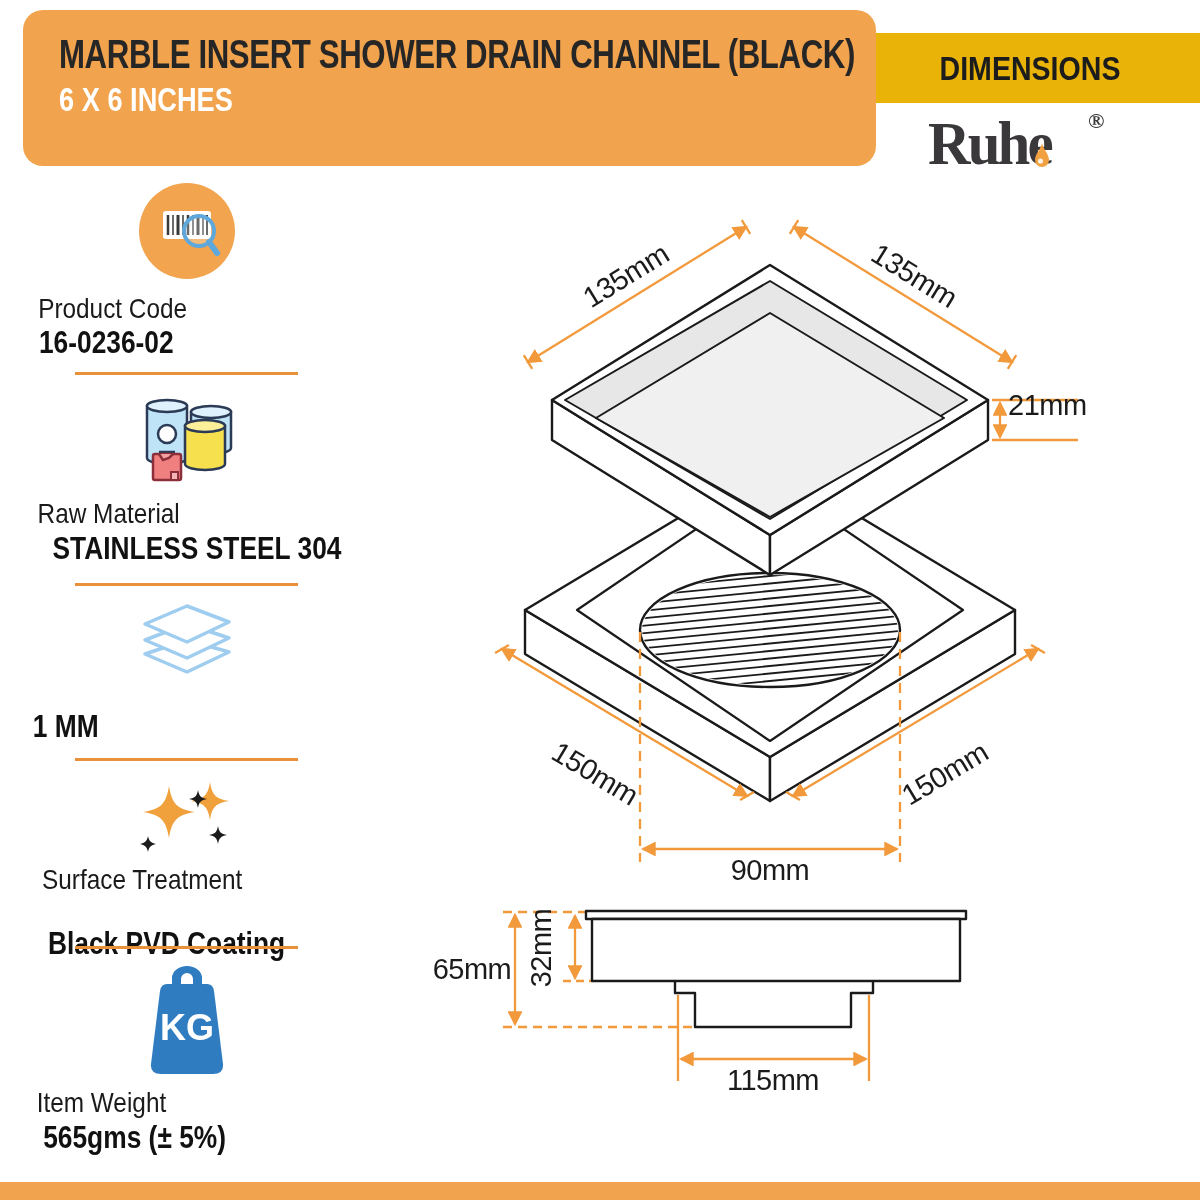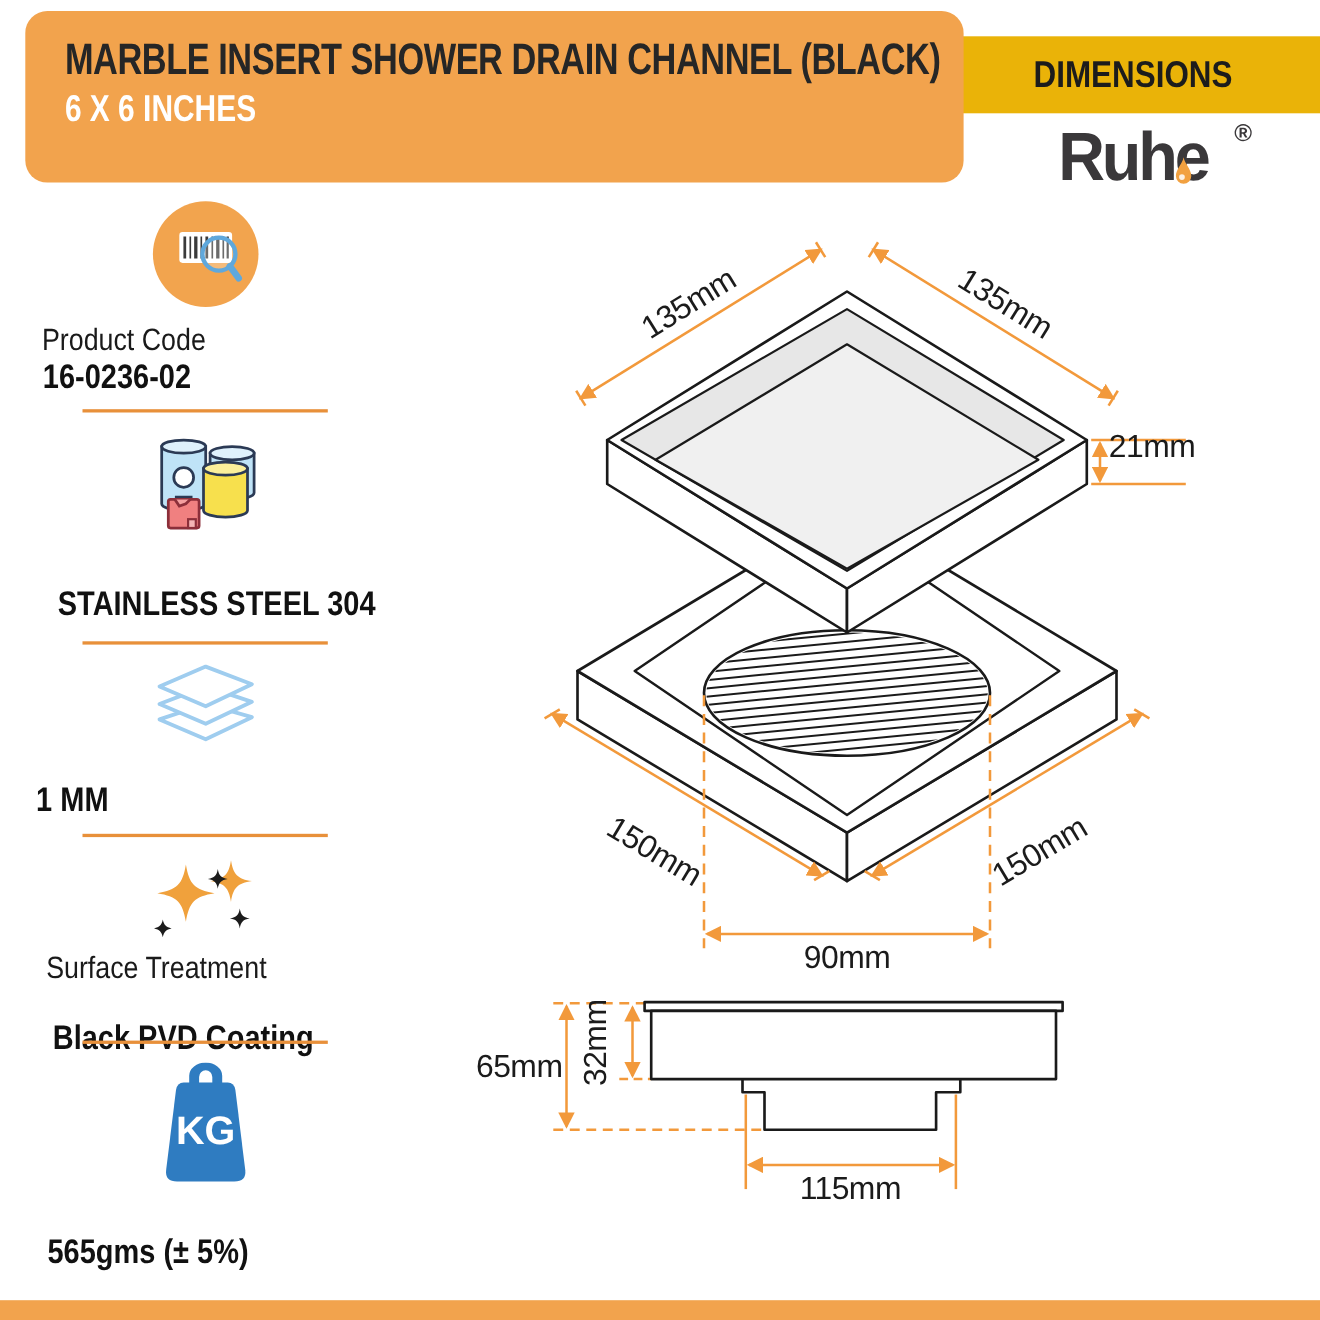--- a/index.html
+++ b/index.html
@@ -11,21 +11,21 @@
   .banner-title{position:absolute;left:36px;top:22px;font-size:40px;font-weight:bold;
           color:#262626;white-space:nowrap;transform:scaleX(.78);transform-origin:left center;
           letter-spacing:-.5px;}
   .banner-sub{position:absolute;left:36px;top:70px;font-size:34px;font-weight:bold;
           color:#ffffff;white-space:nowrap;transform:scaleX(.8);transform-origin:left center;}
   
   .graybar{position:absolute;left:830px;top:33px;width:370px;height:70px;background:#eab308;z-index:1;}
   .graybar-label{position:absolute;left:30px;top:0;width:340px;height:70px;display:flex;
           align-items:center;justify-content:center;font-size:34px;font-weight:bold;color:#1c1c1c;
           transform:scaleX(.84);}
-  .logo{position:absolute;left:962px;top:108px;width:190px;height:72px;z-index:1;}
+  .logo{position:absolute;left:928px;top:108px;width:190px;height:72px;z-index:1;font-family:Liberation Serif, serif;}
   .logo-text{position:absolute;left:0;top:0;font-size:62px;font-weight:bold;color:#3a383a;
           letter-spacing:-3px;transform:scaleX(.95);transform-origin:left center;}
   .logo-reg{position:absolute;left:160px;top:0px;font-size:22px;font-weight:bold;color:#3a383a;}
   .logo-drop{position:absolute;left:105px;top:34px;}
   
   .spec{position:absolute;left:27px;width:320px;text-align:left;}
   .spec-icon{display:block;margin:0 auto;}
   .spec-label{font-size:28px;color:#1a1a1a;display:inline-block;transform:scaleX(.87);
           white-space:nowrap;}
   .spec-value{font-size:31px;font-weight:bold;color:#111111;display:inline-block;
@@ -108,20 +108,23 @@
         <ellipse cx="66" cy="30" rx="20" ry="6" fill="#fbef9a"></ellipse>
       </g>
 
       <g stroke="#8c2f3a" stroke-width="2.5" fill="#F08080">
         <rect x="14" y="58" width="28" height="26" rx="2"></rect>
         <path d="M20 58 L24 64 L30 62 L34 58" fill="#f4a0a0"></path>
         <rect x="32" y="76" width="7" height="8" fill="#f4b5b5" stroke-width="2"></rect>
       </g>
     </svg>
   </div>
+  <div class="lbl-abs" style="top:498px">
+    <span class="spec-label">Raw Material</span>
+  </div>
   <div class="lbl-abs" style="top:531px">
     <span class="spec-value">STAINLESS STEEL 304</span>
   </div>
   <div class="divider" style="top:583px"></div>
 
   <div class="spec" style="top:602px">
     <svg class="spec-icon" width="96" height="74" viewBox="0 0 96 74">
       <g stroke="#9FCDEF" stroke-width="3.5" fill="#ffffff" stroke-linejoin="round">
         <path d="M48 38 L6 52 L48 70 L90 50 Z"></path>
         <path d="M48 22 L6 38 L48 56 L90 36 Z"></path>
@@ -154,20 +157,23 @@
     <span class="spec-value">Black PVD Coating</span>
   </div>
   <div class="divider" style="top:946px"></div>
 
   <div class="spec" style="top:966px">
     <svg class="spec-icon" width="96" height="116" viewBox="0 0 96 116">
       <path d="M33 22 L33 12 A15 12 0 0 1 63 12 L63 22 L54 22 L54 13 A6 6 0 0 0 42 13 L42 22 Z" fill="#2F7CC1"></path>
       <path d="M28 18 L68 18 Q74 18 75 25 L84 98 Q85 108 74 108 L22 108 Q11 108 12 98 L21 25 Q22 18 28 18 Z" fill="#2F7CC1"></path>
       <text x="48" y="74" font-family="Liberation Sans, sans-serif" font-size="36" font-weight="bold" fill="#ffffff" text-anchor="middle">KG</text>
     </svg>
+  </div>
+  <div class="lbl-abs" style="top:1087px">
+    <span class="spec-label">Item Weight</span>
   </div>
   <div class="lbl-abs" style="top:1120px">
     <span class="spec-value">565gms (± 5%)</span>
   </div>
 
   <svg class="drawing" width="830" height="950" viewBox="370 150 830 950">
     <defs>
       <marker id="arr" viewBox="0 0 10 10" refX="8.5" refY="5" markerWidth="6.5" markerHeight="6.5" orient="auto-start-reverse">
         <path d="M0,0 L10,5 L0,10 Z" fill="#F2993B"></path>
       </marker>

